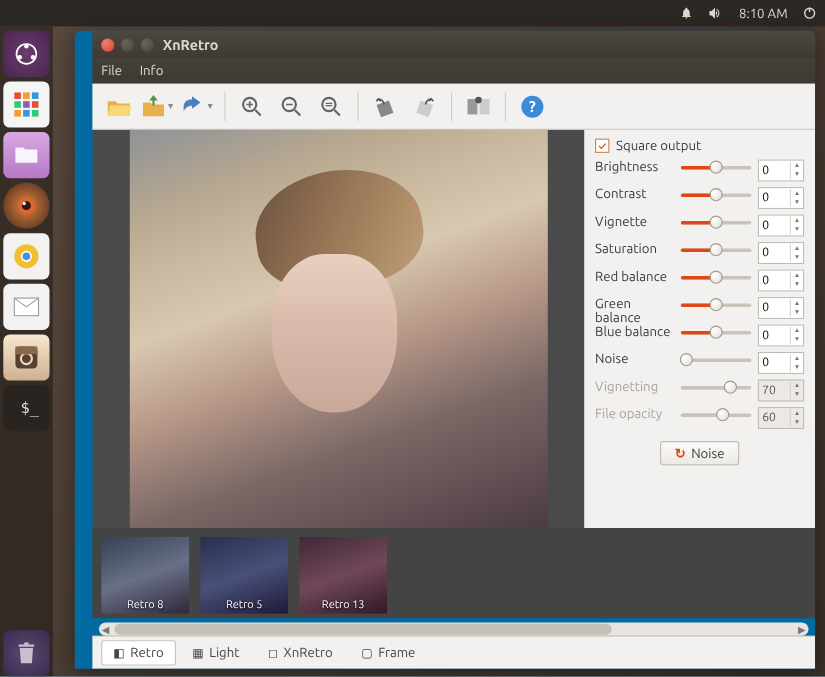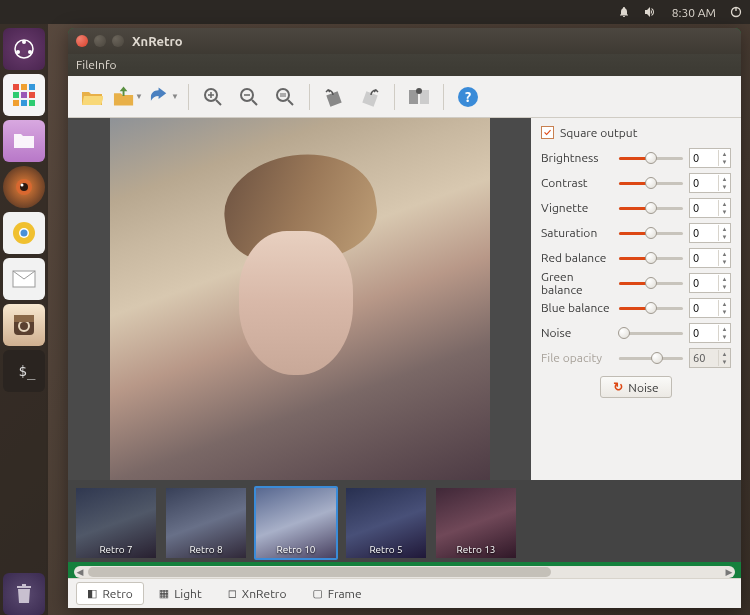--- a/index.html
+++ b/index.html
@@ -21,48 +21,48 @@
 .tile.insta { background: linear-gradient(#f8e8d0,#d0b090); }
 .tile.term { background: #2a2420; color: #ddd; font-family: monospace; font-size: 14px; text-align: left; padding-left: 6px; }
 .launcher .spacer { flex: 1; }
 .tile.trash { background: radial-gradient(circle,#5a4a70,#3a2a50); }
 .apps-grid { display: grid; grid-template-columns: repeat(3,6px); grid-template-rows: repeat(3,6px); gap: 2px; }
 .apps-grid span:nth-child(1){background:#e84d3c}.apps-grid span:nth-child(2){background:#f0a030}.apps-grid span:nth-child(3){background:#3498db}
 .apps-grid span:nth-child(4){background:#2ecc71}.apps-grid span:nth-child(5){background:#9b59b6}.apps-grid span:nth-child(6){background:#e84d3c}
 .apps-grid span:nth-child(7){background:#f0a030}.apps-grid span:nth-child(8){background:#3498db}.apps-grid span:nth-child(9){background:#2ecc71}
 
 
-.window { position: absolute; left: 68px; top: 28px; width: 673px; height: 580px; background: #15803d; border-radius: 6px 6px 0 0; box-shadow: 0 4px 20px rgba(0,0,0,0.4); display: flex; flex-direction: column; overflow: hidden; }
+.window { position: absolute; left: 68px; top: 28px; width: 673px; height: 580px; background: #0369a1; border-radius: 6px 6px 0 0; box-shadow: 0 4px 20px rgba(0,0,0,0.4); display: flex; flex-direction: column; overflow: hidden; padding-left: 16px; }
 .titlebar { height: 26px; background: linear-gradient(#4c4740,#3e3a33); display: flex; align-items: center; padding: 0 8px; gap: 8px; }
 .win-btns { display: flex; gap: 6px; }
 .win-btn { width: 12px; height: 12px; border-radius: 50%; }
 .win-btn.close { background: radial-gradient(circle at 30% 30%,#f08070,#d8402a); }
 .win-btn.min,.win-btn.max { background: radial-gradient(circle at 30% 30%,#6a645a,#4a453d); }
 .title-text { color: #dfd9d0; font-size: 13px; font-weight: bold; }
-.menubar { height: 22px; background: linear-gradient(#424039,#3c3a33); display: flex; align-items: center; padding: 0 8px; color: #dfd9d0; font-size: 12px; }
+.menubar { height: 22px; background: linear-gradient(#424039,#3c3a33); display: flex; align-items: center; padding: 0 8px; gap: 16px; color: #dfd9d0; font-size: 12px; }
 .menubar span { border-bottom: 1px solid transparent; cursor: pointer; }
 
 
 .toolbar { height: 42px; background: #f2f1f0; border-bottom: 1px solid #d0ccc4; display: flex; align-items: center; padding: 0 8px; gap: 4px; }
 .tbtn { width: 32px; height: 32px; border: 1px solid transparent; border-radius: 3px; display: flex; align-items: center; justify-content: center; cursor: pointer; color: #555; }
 .tbtn .drop { font-size: 8px; margin-left: 1px; color: #888; }
 .tsep { width: 1px; height: 26px; background: #d0ccc4; margin: 0 4px; }
 
 
 .main { flex: 1; display: flex; overflow: hidden; }
 .preview { flex: 1; background: #4a4a4a; display: flex; align-items: center; justify-content: center; position: relative; overflow: hidden; }
 .portrait { width: 380px; height: 380px; background: linear-gradient(160deg,#8a9098 0%,#b8a890 18%,#c8b8a0 28%,#d8c8b0 40%,#b89888 55%,#7a6866 72%,#4a3842 100%); position: relative; overflow: hidden; }
 .portrait::before { content:""; position:absolute; left:30%; top:12%; width:40%; height:28%; background: linear-gradient(120deg,#6a5040,#9a7858,#c0a078); border-radius: 50% 50% 40% 40%; transform: rotate(-8deg); }
 .portrait::after { content:""; position:absolute; left:34%; top:32%; width:30%; height:38%; background: linear-gradient(#e8d0c0,#d8b8a8,#c8a898); border-radius: 42% 42% 48% 48%; }
 
 
 .side { width: 210px; background: #f2f1f0; padding: 8px 10px; font-size: 12px; color: #3a3a3a; overflow-y: auto; }
 .chk-row { display: flex; align-items: center; gap: 6px; margin-bottom: 6px; }
 .chk { width: 13px; height: 13px; border: 1px solid #c88050; background: #fff; display: flex; align-items: center; justify-content: center; color: #dd4814; font-size: 10px; font-weight: bold; }
-.slider-row { display: flex; align-items: center; height: 25px; gap: 6px; }
+.slider-row { display: flex; align-items: flex-start; height: 25px; gap: 6px; }
 .slider-row.disabled { color: #a8a29a; }
 .slider-row .lbl { width: 72px; }
 .slider { flex: 1; height: 14px; position: relative; }
 .track { position: absolute; left: 0; right: 0; top: 6px; height: 3px; background: #c8c4bc; border-radius: 2px; }
 .fill { position: absolute; left: 0; top: 6px; height: 3px; background: #dd4814; border-radius: 2px; }
 .thumb { position: absolute; top: 1px; width: 12px; height: 12px; background: radial-gradient(circle at 30% 30%,#fff,#e0ddd6); border: 1px solid #a09a90; border-radius: 50%; margin-left: -6px; }
 .disabled .fill { background: #c8c4bc; }
 .spin { width: 42px; height: 20px; border: 1px solid #c0bcb4; background: #fff; display: flex; align-items: center; }
 .spin input { width: 28px; border: none; font-size: 11px; padding-left: 3px; background: transparent; outline: none; }
 .spin .arrows { width: 12px; display: flex; flex-direction: column; font-size: 6px; color: #777; line-height: 8px; text-align: center; border-left: 1px solid #d8d4cc; }
@@ -98,21 +98,21 @@
   <span class="ind">
       <svg width="12" height="12" viewBox="0 0 12 12">
         <path fill="#dfd9d0" d="M6 1c-.5 0-1 .4-1 1v.3C3.8 2.8 3 4 3 5.5V8l-1 1v.5h8V9l-1-1V5.5c0-1.5-.8-2.7-2-3.2V2c0-.6-.5-1-1-1zM5 10c0 .6.4 1 1 1s1-.4 1-1H5z"></path>
       </svg>
     </span>
   <span class="ind">
       <svg width="14" height="12" viewBox="0 0 14 12">
         <path fill="#dfd9d0" d="M1 4v4h2l3 3V1L3 4H1zm7 2c0-1-.5-1.8-1.2-2.3v4.6C7.5 7.8 8 7 8 6zm2 0c0-1.8-1-3.3-2.5-4v1.2c.9.6 1.5 1.6 1.5 2.8s-.6 2.2-1.5 2.8V10c1.5-.7 2.5-2.2 2.5-4z"></path>
       </svg>
     </span>
-  <span class="ind">8:30 AM</span>
+  <span class="ind">8:10 AM</span>
   <span class="ind">
       <svg width="12" height="12" viewBox="0 0 12 12">
         <circle cx="6" cy="6" r="4.5" fill="none" stroke="#dfd9d0" stroke-width="1.3"></circle>
         <line x1="6" y1="1" x2="6" y2="5" stroke="#dfd9d0" stroke-width="1.3"></line>
       </svg>
     </span>
 </div>
 
 <div class="launcher">
   <div class="tile ubuntu">
@@ -391,20 +391,35 @@
             </div>
             <div class="spin">
               <input value="0" style="">
               <div class="arrows">
                 <div>▲</div>
                 <div>▼</div>
               </div>
             </div>
           </div>
           <div class="slider-row disabled">
+            <div class="lbl">Vignetting</div>
+            <div class="slider">
+              <div class="track"></div>
+              <div class="fill" style="width:70%"></div>
+              <div class="thumb" style="left:70%"></div>
+            </div>
+            <div class="spin">
+              <input value="70" disabled="" style="">
+              <div class="arrows">
+                <div>▲</div>
+                <div>▼</div>
+              </div>
+            </div>
+          </div>
+          <div class="slider-row disabled">
             <div class="lbl">File opacity</div>
             <div class="slider">
               <div class="track"></div>
               <div class="fill" style="width:60%"></div>
               <div class="thumb" style="left:60%"></div>
             </div>
             <div class="spin">
               <input value="60" disabled="" style="">
               <div class="arrows">
                 <div>▲</div>
@@ -418,30 +433,22 @@
           <span class="ico">↻</span>
           <span>Noise</span>
         </div>
       </div>
     </div>
   </div>
 
   <div class="strip-wrap">
     <div class="strip" id="strip">
         <div class="thumb-item">
-          <div class="timg" style="background:linear-gradient(160deg,#303850,#505868,#282030)"></div>
-          <div class="tlbl">Retro 7</div>
-        </div>
-        <div class="thumb-item">
           <div class="timg" style="background:linear-gradient(160deg,#384058,#687088,#302838)"></div>
           <div class="tlbl">Retro 8</div>
-        </div>
-        <div class="thumb-item sel">
-          <div class="timg" style="background:linear-gradient(160deg,#586890,#a8b0c8,#484060)"></div>
-          <div class="tlbl">Retro 10</div>
         </div>
         <div class="thumb-item">
           <div class="timg" style="background:linear-gradient(160deg,#283050,#485078,#201838)"></div>
           <div class="tlbl">Retro 5</div>
         </div>
         <div class="thumb-item">
           <div class="timg" style="background:linear-gradient(160deg,#402838,#704858,#301828)"></div>
           <div class="tlbl">Retro 13</div>
         </div>
       </div>

